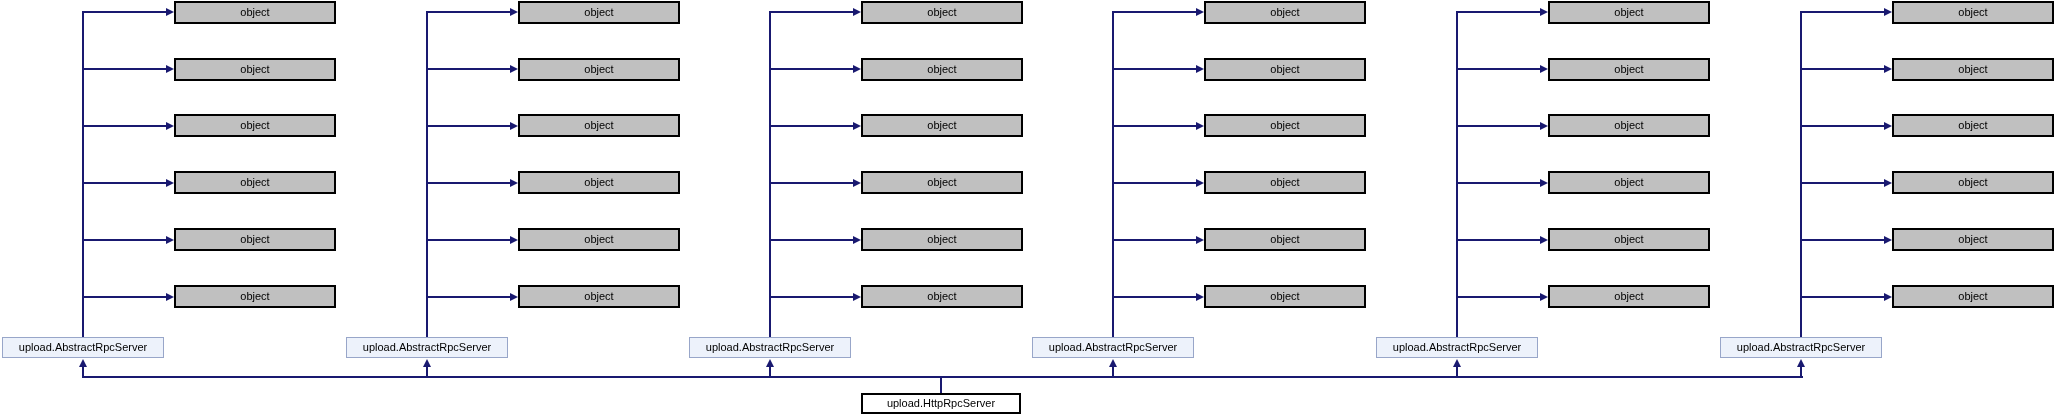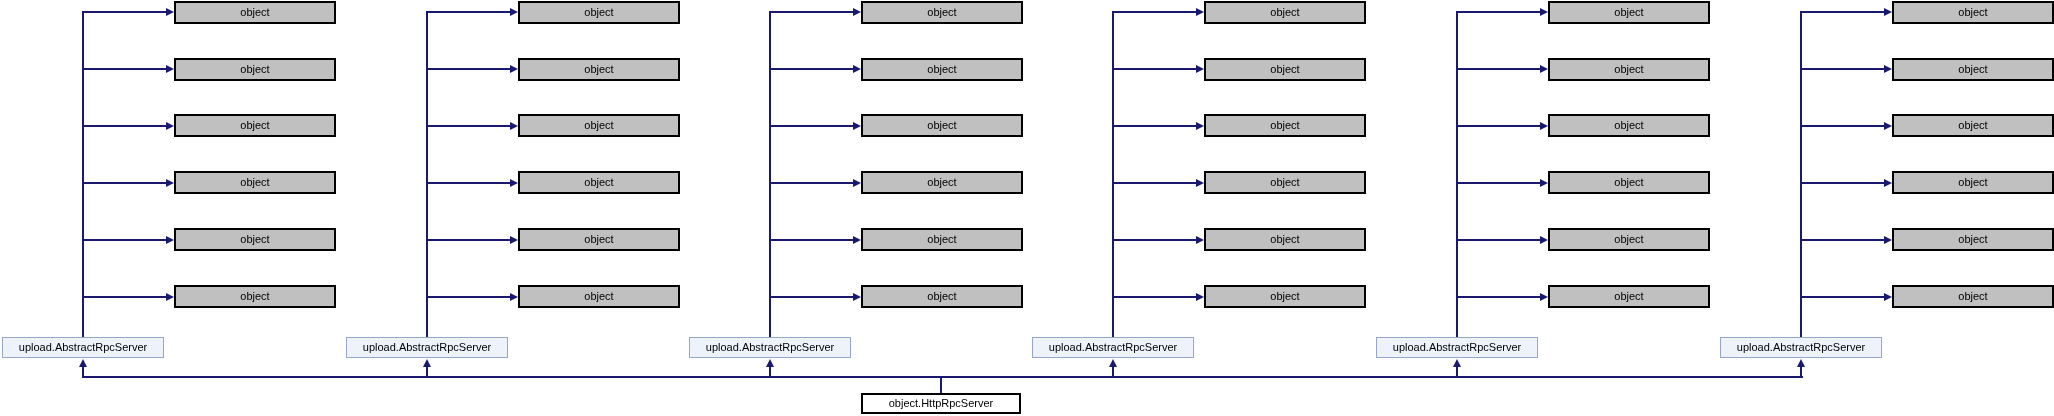--- a/index.html
+++ b/index.html
@@ -79,21 +79,21 @@
     border-right: 4px solid transparent;
     border-bottom: 8px solid var(--edge, #191970);
   }
 </style>
 </head>
 <body>
 
 <div class="canvas" style="--background: #ffffff; --edge: #191970; --text: #000000; --object-fill: #c0c0c0; --object-border: #000000; --class-fill: #edf2fb; --class-border: #98a6c9; --root-fill: #ffffff; --root-border: #000000;">
   <div class="edge bus"></div>
   <div class="edge root-stub"></div>
-  <div class="node leaf">object.HttpRpcServer</div>
+  <div class="node leaf">upload.HttpRpcServer</div>
   <div id="columns-host">
       <div class="edge" style="left: 82px; top: 11px; width: 2px; height: 326px;"></div>
       <div class="edge" style="left: 83px; top: 11px; width: 83px; height: 2px;"></div>
       <div class="arrow-r" style="left: 166px; top: 8px;"></div>
       <div class="node obj" style="left: 174px; top: 1px;">object</div>
       <div class="edge" style="left: 83px; top: 68px; width: 83px; height: 2px;"></div>
       <div class="arrow-r" style="left: 166px; top: 65px;"></div>
       <div class="node obj" style="left: 174px; top: 58px;">object</div>
       <div class="edge" style="left: 83px; top: 125px; width: 83px; height: 2px;"></div>
       <div class="arrow-r" style="left: 166px; top: 122px;"></div>

